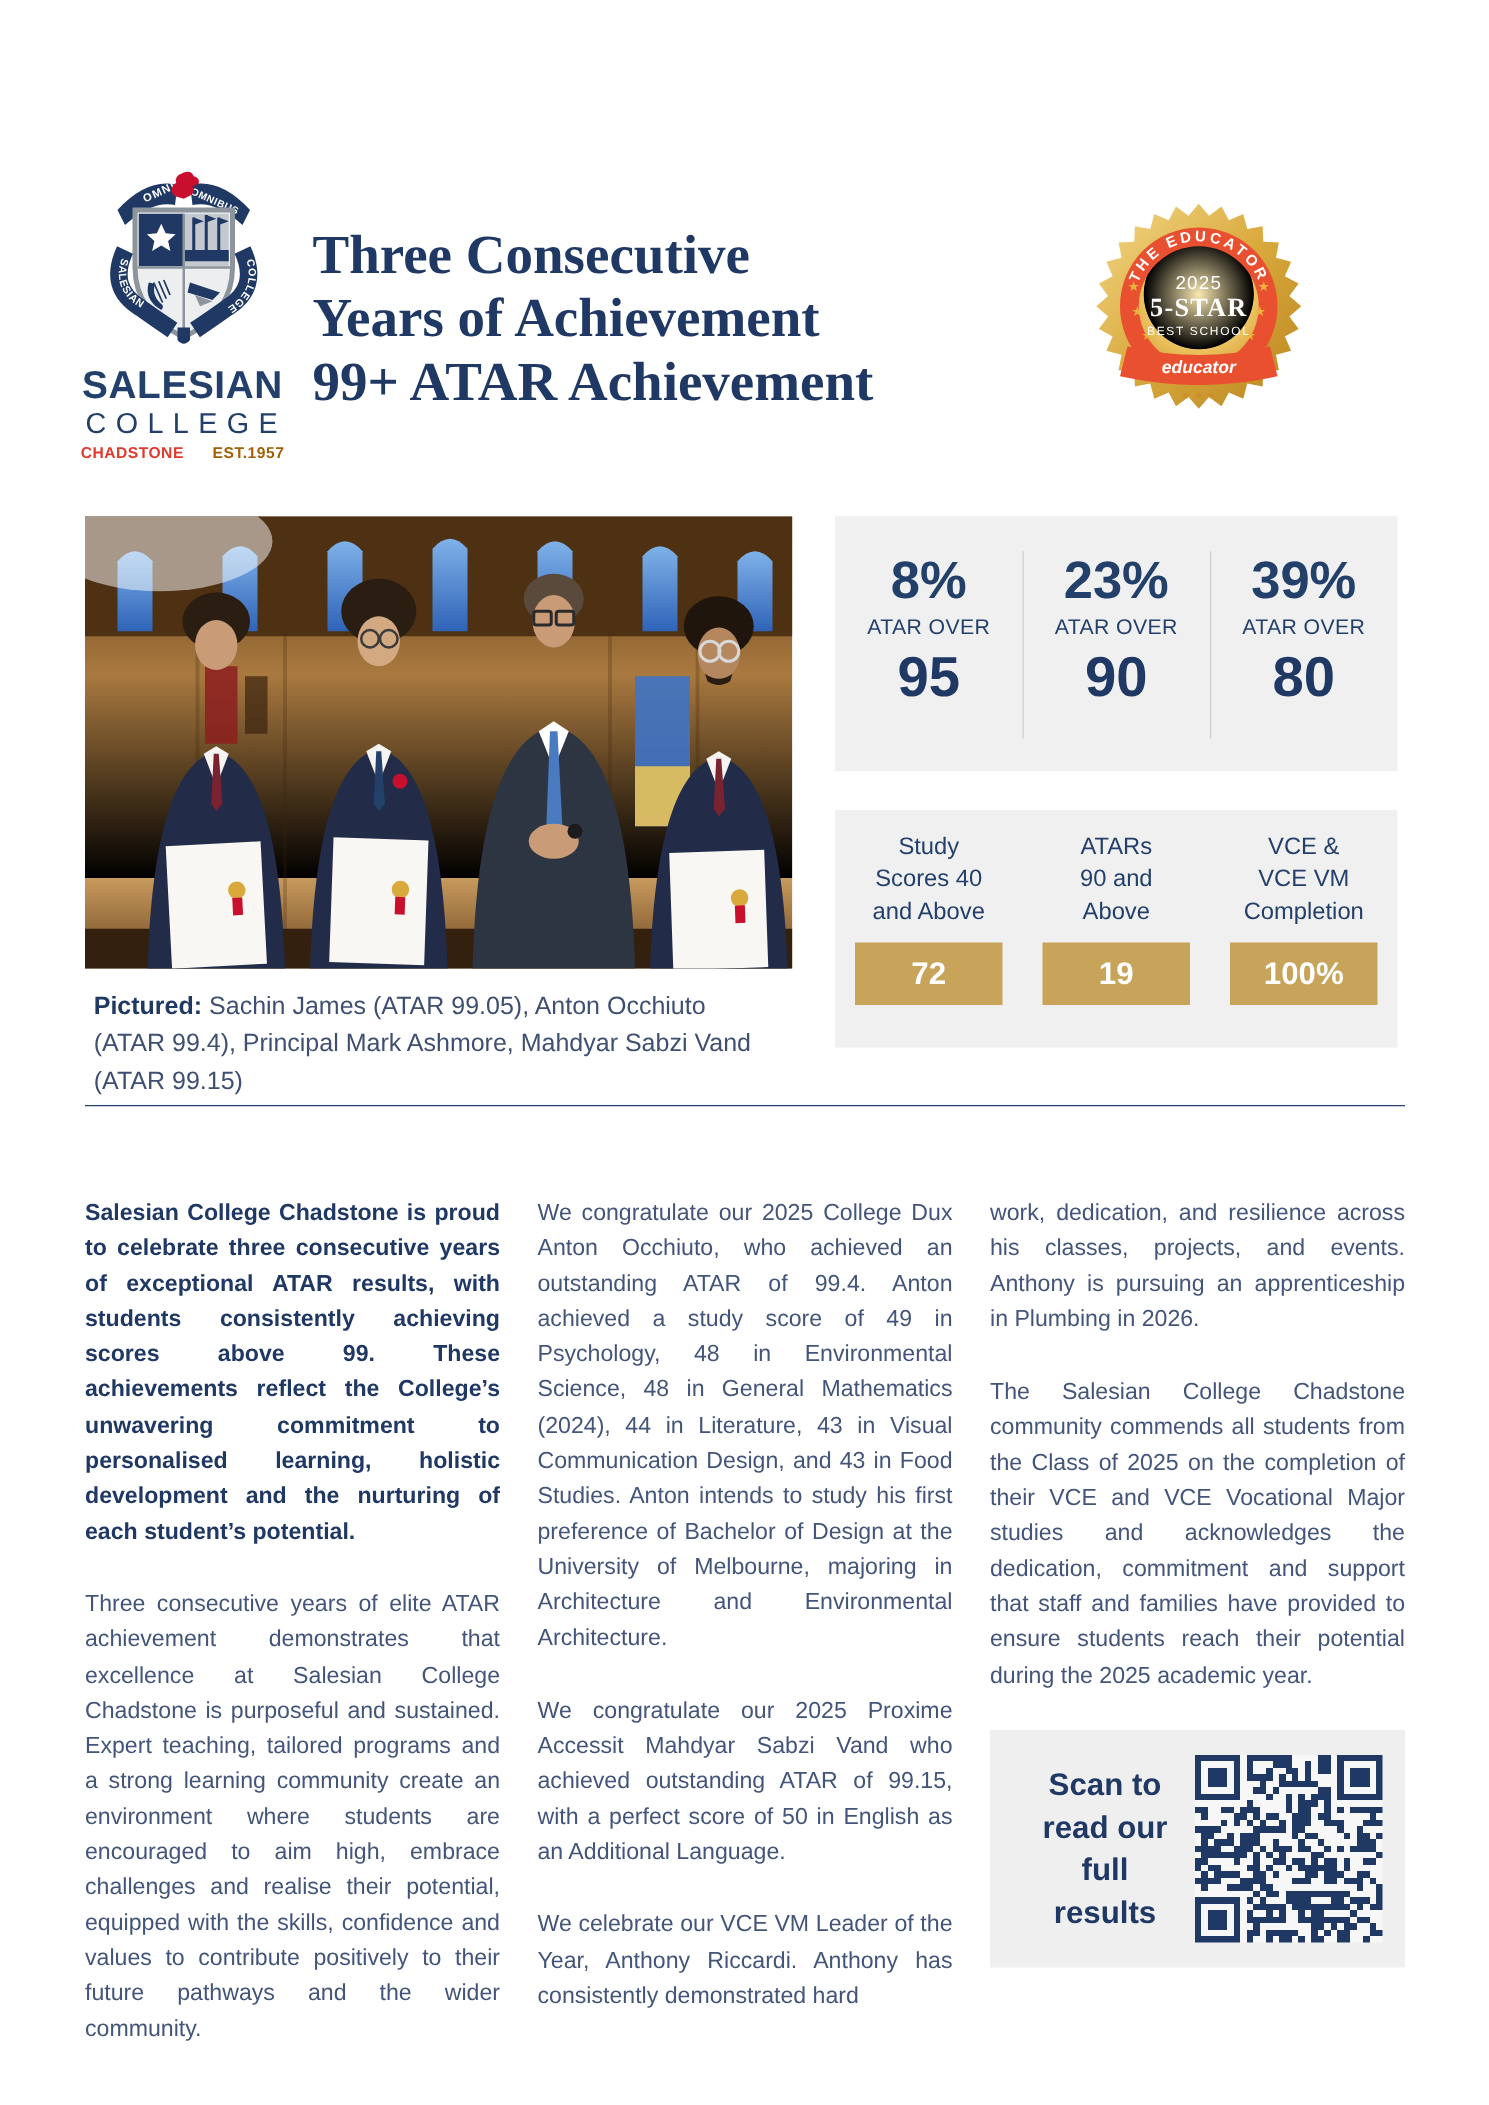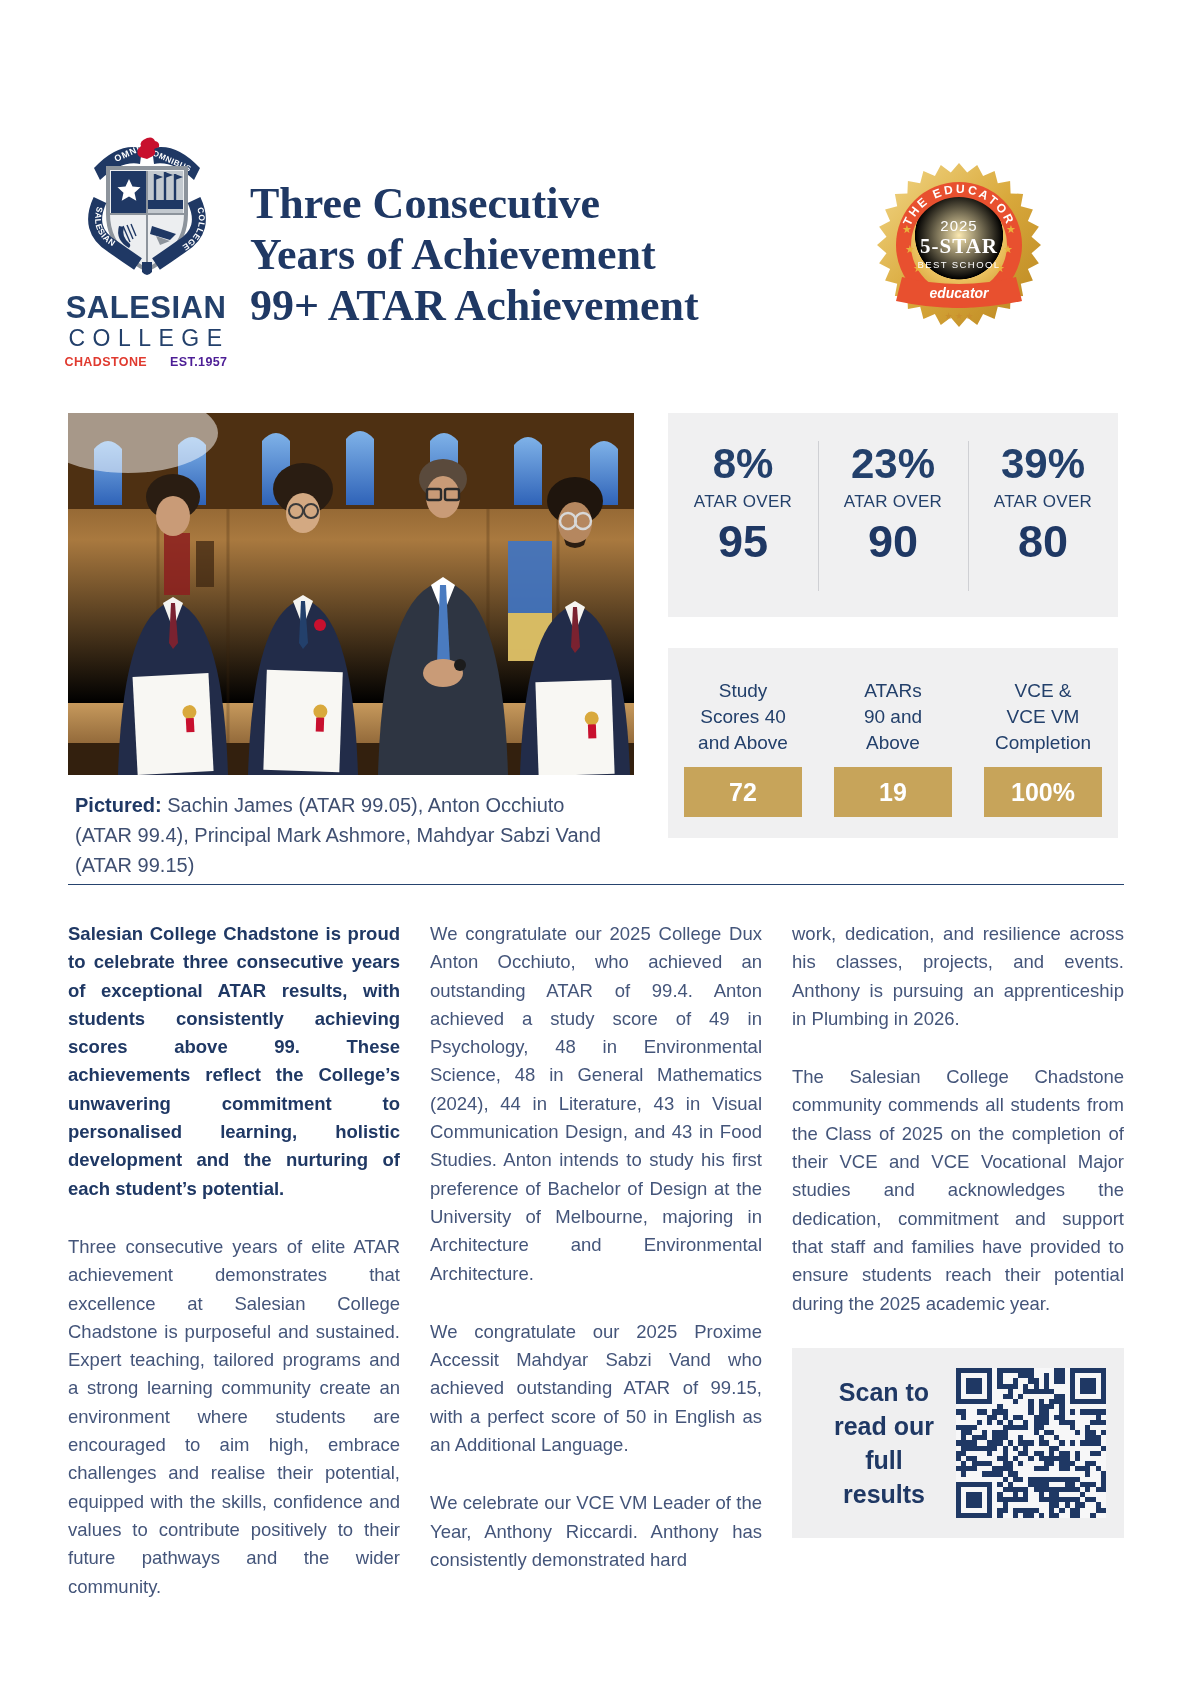--- a/index.html
+++ b/index.html
@@ -5,55 +5,55 @@
   html,body{margin:0;padding:0;background:#fff;}
   .page{position:relative;width:1191px;height:1684px;background:#ffffff;overflow:hidden;
         font-family:"Liberation Sans","DejaVu Sans",sans-serif;color:#3f4f71;}
 
   
   .crest{position:absolute;left:86px;top:134px;width:122px;height:158px;}
   .wordmark{position:absolute;left:58px;top:292px;width:176px;text-align:center;line-height:1;}
   .wm1{font-size:31px;font-weight:800;letter-spacing:.5px;color:#23406b;}
   .wm2{font-size:23px;font-weight:400;letter-spacing:7.5px;color:#23406b;margin-top:4px;margin-left:6px;}
   .wm3{font-size:12.5px;font-weight:700;margin-top:6px;letter-spacing:.4px;}
-  .wm3 .red{color:#e03a2f;} .wm3 .est{color:#4c1d95;margin-left:7px;padding-left:16px;}
+  .wm3 .red{color:#e03a2f;} .wm3 .est{color:#a16207;margin-left:7px;padding-left:16px;}
 
   .title{position:absolute;left:250px;top:178px;width:640px;margin:0;
          font-family:"Liberation Serif","DejaVu Serif",serif;font-weight:700;
          font-size:44px;line-height:51px;color:#1f3864;}
 
   .badge{position:absolute;left:874px;top:161px;width:170px;height:176px;}
 
   
   .photo{position:absolute;left:68px;top:413px;width:566px;height:362px;margin:0;overflow:hidden;}
 
   .panel{position:absolute;left:668px;width:450px;background:#f0f0f1;}
   .panel-top{top:413px;height:204px;display:flex;}
   .panel-top .cell{flex:1;text-align:center;padding-top:28px;position:relative;}
   .cell-sep{position:absolute;left:0;top:28px;bottom:26px;width:1px;background:#cfd0d4;}
   .pct{font-size:42px;font-weight:600;color:#23406b;line-height:1.1;}
   .pct-label{font-size:17px;color:#23406b;letter-spacing:.3px;margin-top:5px;}
   .big-num{font-size:45px;font-weight:700;color:#1f3864;line-height:1.05;margin-top:6px;}
 
   .panel-bottom{top:648px;height:190px;display:flex;}
-  .panel-bottom .cell{flex:1;text-align:center;padding-top:30px;}
+  .panel-bottom .cell{flex:1;text-align:center;padding-top:17px;}
   .pb-label{font-size:19px;line-height:26px;color:#23406b;white-space:pre-line;}
   .gold-box{width:118px;height:50px;margin:11px auto 0 auto;background:#c7a45a;
             display:flex;align-items:center;justify-content:center;
             color:#ffffff;font-size:25px;font-weight:700;}
 
   .caption{position:absolute;left:75px;top:790px;width:532px;margin:0;
            font-size:20px;line-height:30px;color:#3f4f71;}
   .caption b{color:#1f3864;font-weight:700;}
 
   .divider{position:absolute;left:68px;top:884px;width:1056px;height:0;border:0;
            border-top:1.6px solid #26436e;margin:0;}
 
   
-  .columns{position:absolute;left:68px;top:920px;width:1056px;display:flex;gap:30px;}
+  .columns{position:absolute;left:68px;top:956px;width:1056px;display:flex;gap:30px;}
   .col{width:332px;font-size:18.5px;line-height:28.3px;text-align:justify;color:#44557a;}
   .col p{margin:0 0 30px 0;}
   .col p.lead{font-weight:700;color:#1f3864;}
 
   .qr-box{width:332px;height:190px;background:#efeff0;margin-top:18px;
           display:flex;align-items:center;}
   .qr-text{width:120px;margin-left:32px;text-align:center;
            font-size:25px;line-height:34px;font-weight:700;color:#1f3864;}
   .qr-svg{width:150px;height:150px;margin-left:auto;margin-right:18px;display:block;}
 </style>

